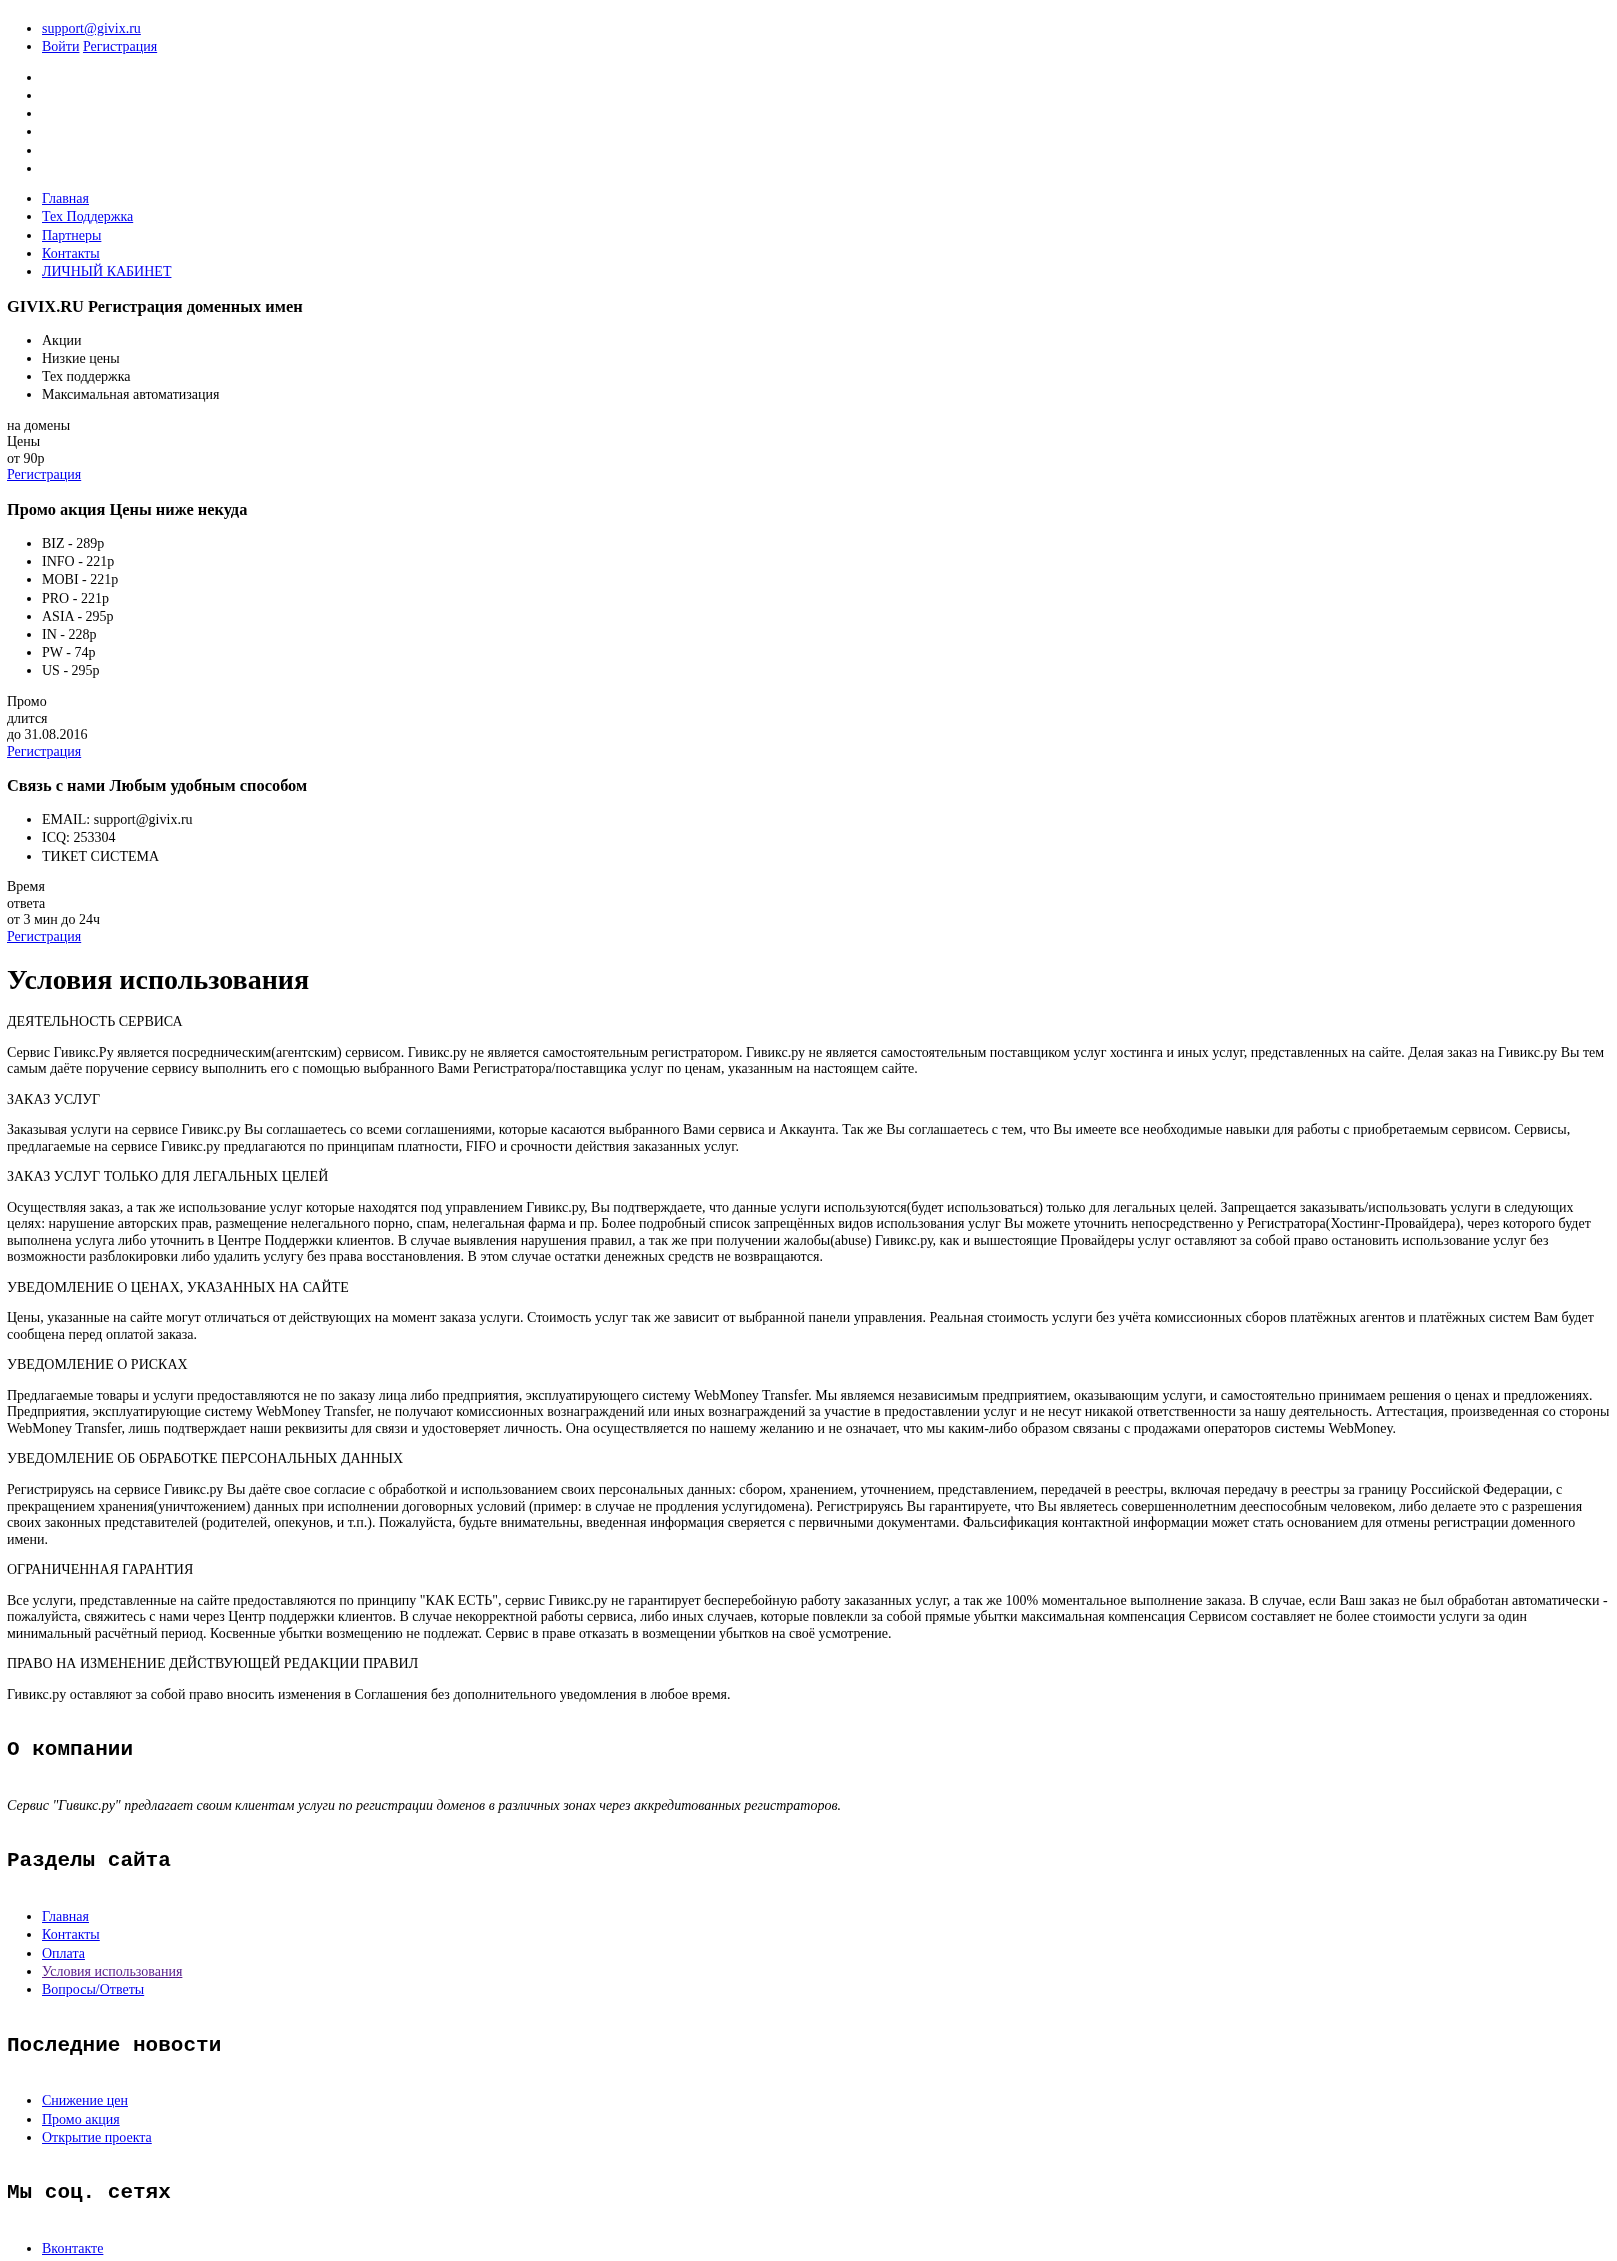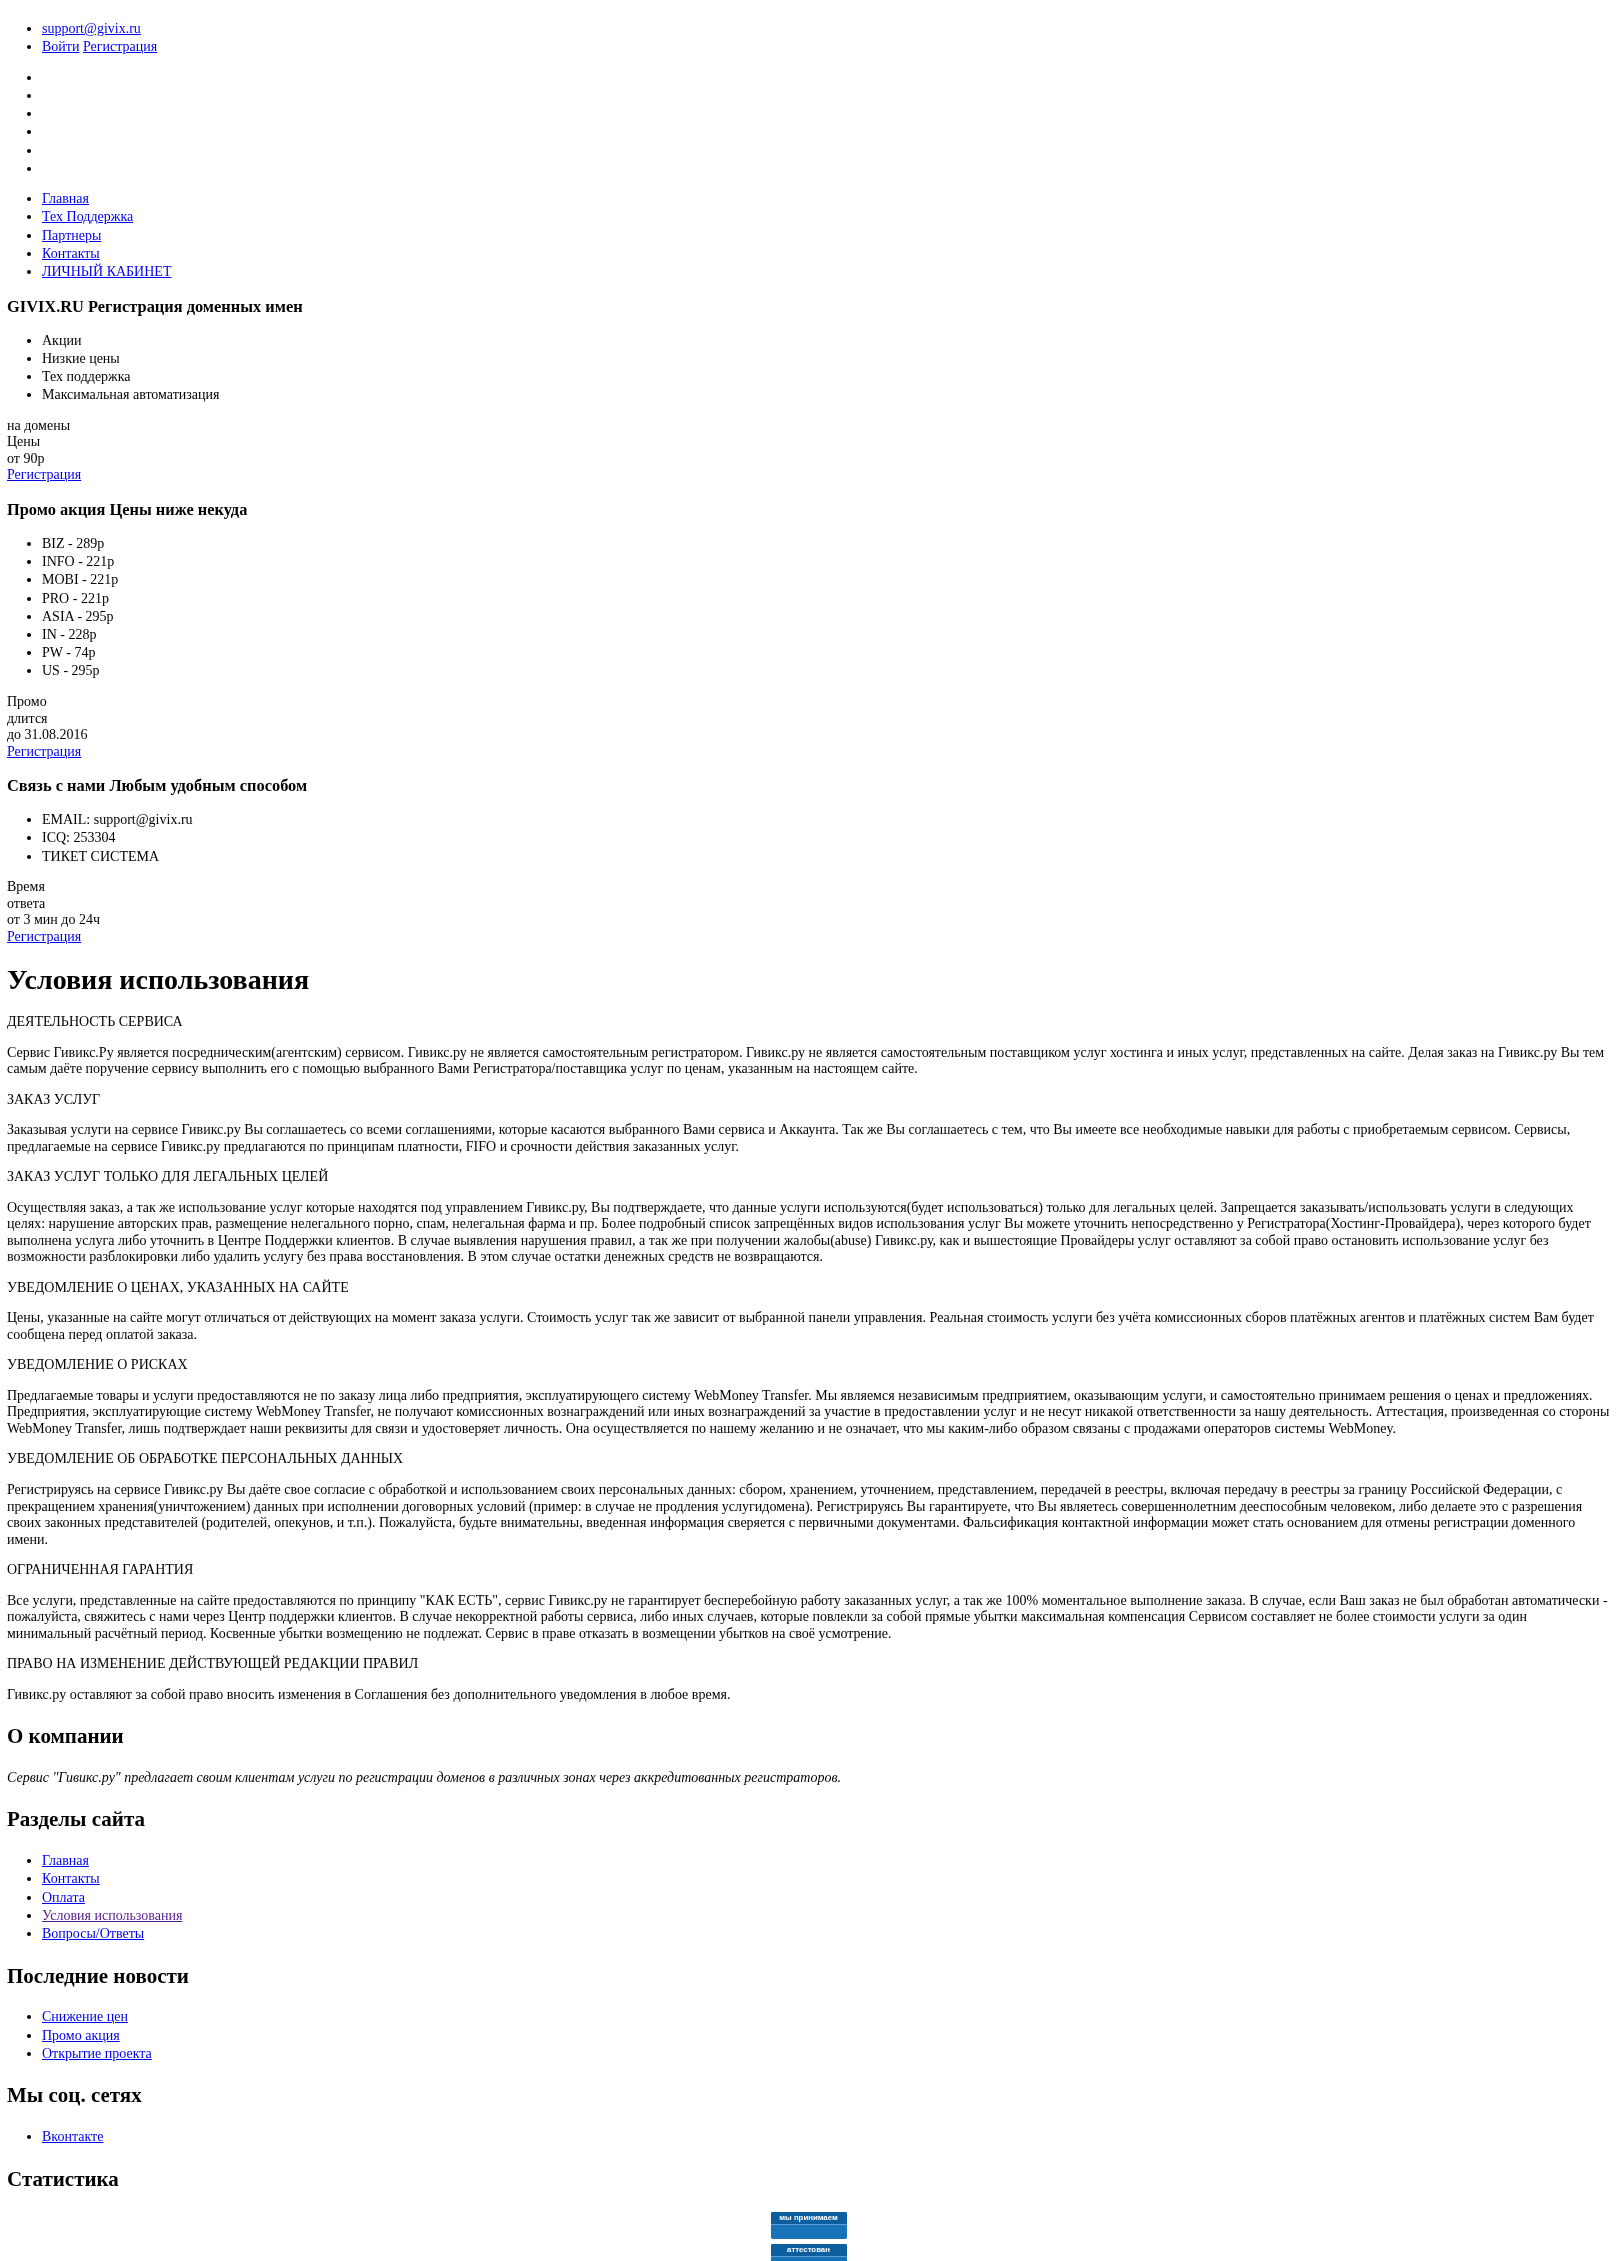--- a/index.html
+++ b/index.html
@@ -10,21 +10,21 @@
     font-family:"Liberation Serif", serif;
     font-size:14px;
     line-height:1.18;
   }
   a { color:#0000EE; text-decoration:underline; cursor:pointer; }
   a.visited { color:#551A8B; }
   ul { margin:14px 0; padding-left:35px; list-style:disc; }
   li { margin:1.7px 0; }
   p  { margin:14px 0; }
   h1 { font-size:28px; margin:18px 0; font-weight:bold; }
-  h2 { font-size:21px; margin:21px 0; font-weight:bold; }
+  h2 { font-size:21px; margin:35px 0; font-weight:bold;font-family:Liberation Mono, monospace; }
   h3 { font-size:16.4px; margin:16.4px 0; font-weight:bold; }
   .caps-heading { text-transform:none; } 
   .line { display:block; }
   .italic { font-style:italic; }
 
   
   .badges { display:flex; gap:5.2px; align-items:center; margin:15.6px 0;flex-direction:column; }
   .badge { width:76px; height:27px; font-family:"Liberation Sans", sans-serif; box-sizing:border-box; flex:0 0 auto; }
   .badge-wm { background:#1873b8; display:flex; flex-direction:column; border-radius:1.7px; overflow:hidden; }
   .badge-wm .top { background:#0d5e9e; color:#fff; font-size:7.8px; font-weight:bold; text-align:center; padding:0.9px 0 1.7px; border-bottom:0.9px solid #5aa0d8; }

